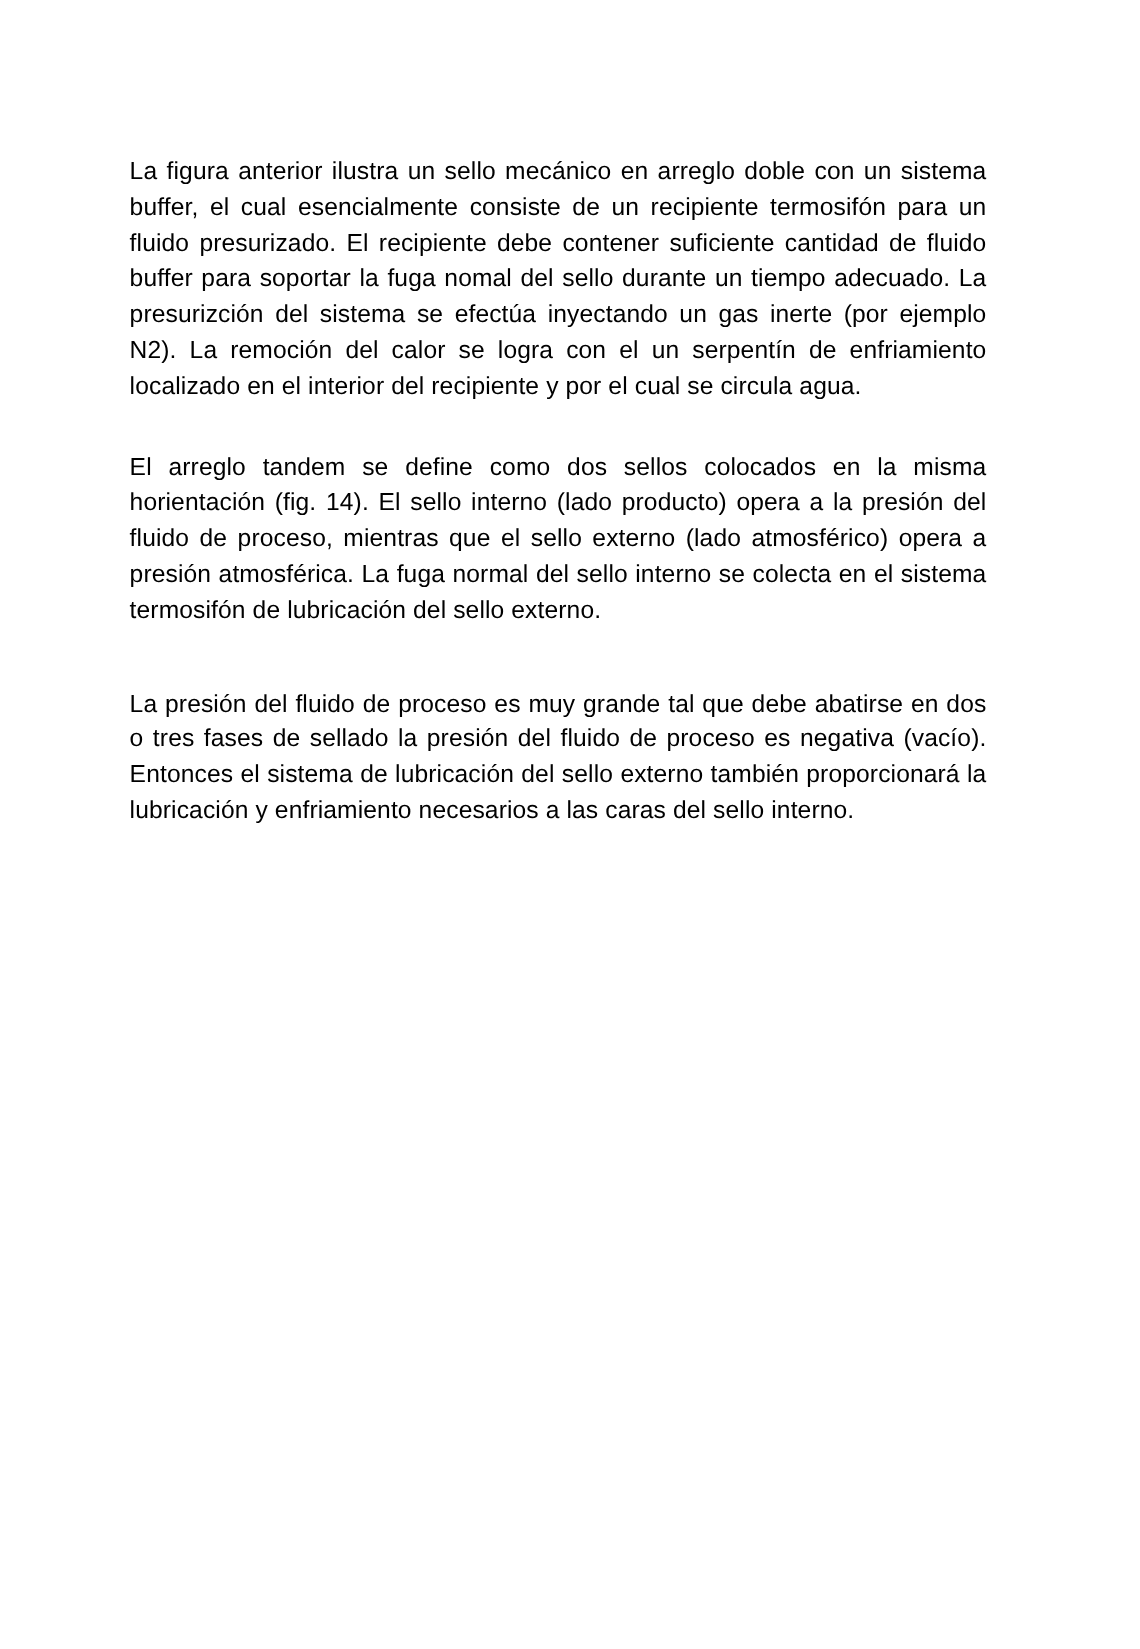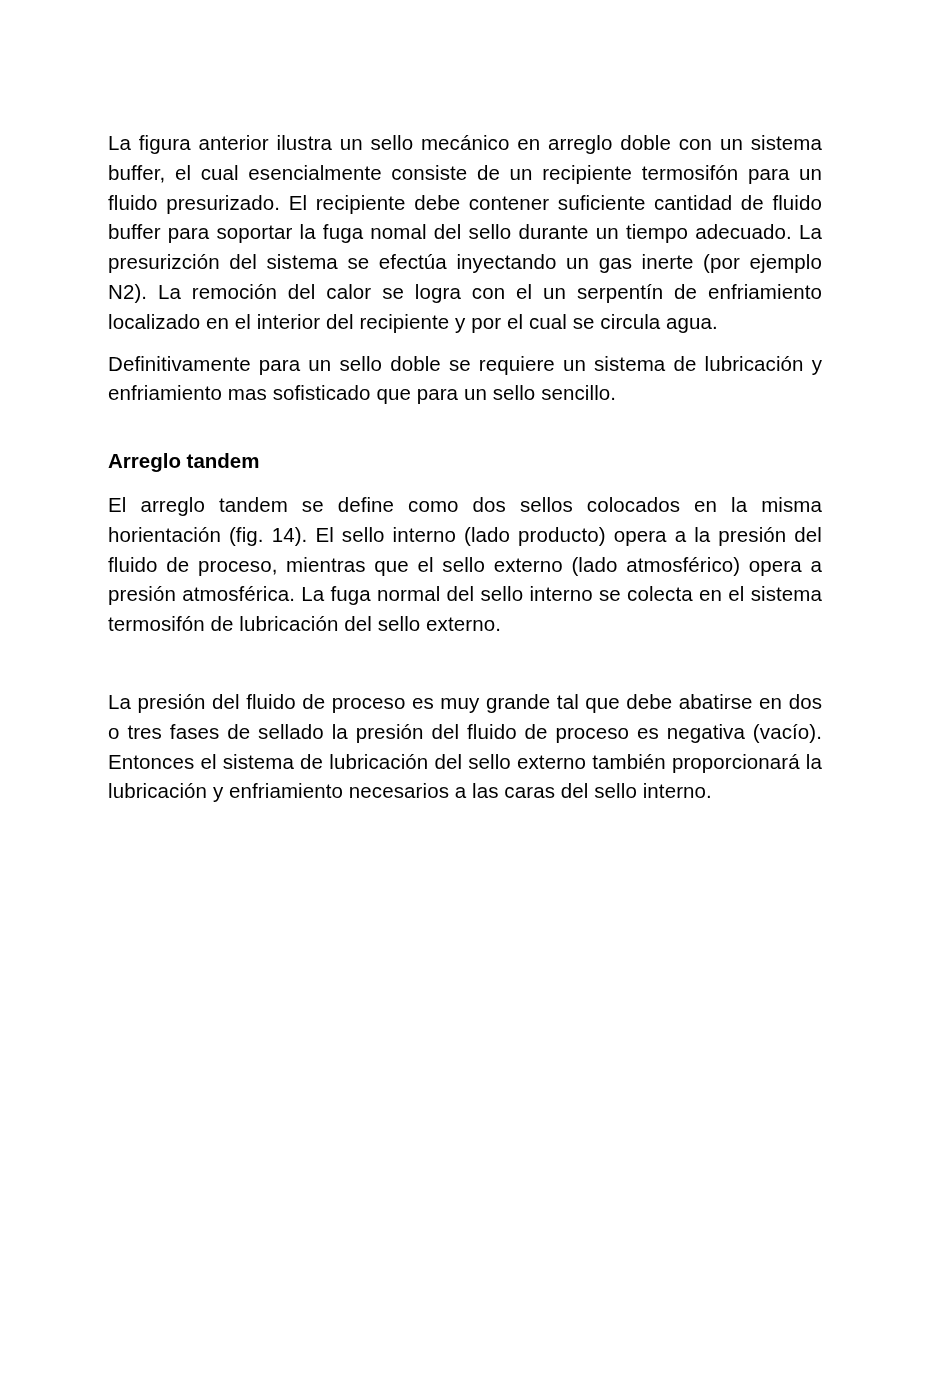--- a/index.html
+++ b/index.html
@@ -49,25 +49,23 @@
 </style>
 </head>
 <body>
 
 <div class="page">
   <div class="doc-body">
 
     <p class="para">La figura anterior ilustra un sello mecánico en arreglo doble con un sistema buffer, el cual esencialmente consiste de un recipiente termosifón para un fluido presurizado. El recipiente debe contener suficiente cantidad de fluido buffer para soportar la fuga nomal del sello durante un tiempo adecuado. La presurizción del sistema se efectúa inyectando un gas inerte (por ejemplo N2). La remoción del calor se logra con el un serpentín de enfriamiento localizado en el interior del recipiente y por el cual se circula agua.</p>
 
 
-    <p class="para">Definitivamente para un sello doble se requiere un sistema de lubricación y enfriamiento mas sofisticado que para un sello sencillo.</p>
 
     <div class="spacer-lg"></div>
 
-    <h2 class="section-heading">Arreglo tandem</h2>
 
     <p class="para">El arreglo tandem se define como dos sellos colocados en la misma horientación (fig. 14). El sello interno (lado producto) opera a la presión del fluido de proceso, mientras que el sello externo (lado atmosférico) opera a presión atmosférica. La fuga normal del sello interno se colecta en el sistema termosifón de lubricación del sello externo.</p>
 
     <div class="spacer-md"></div>
 
 
     <div class="spacer-md"></div>
 
     <p class="para">La presión del fluido de proceso es muy grande tal que debe abatirse en dos o tres fases de sellado  la presión del fluido de proceso es negativa (vacío). Entonces el sistema de lubricación del sello externo también proporcionará la lubricación y enfriamiento necesarios a las caras del sello interno.</p>
 

